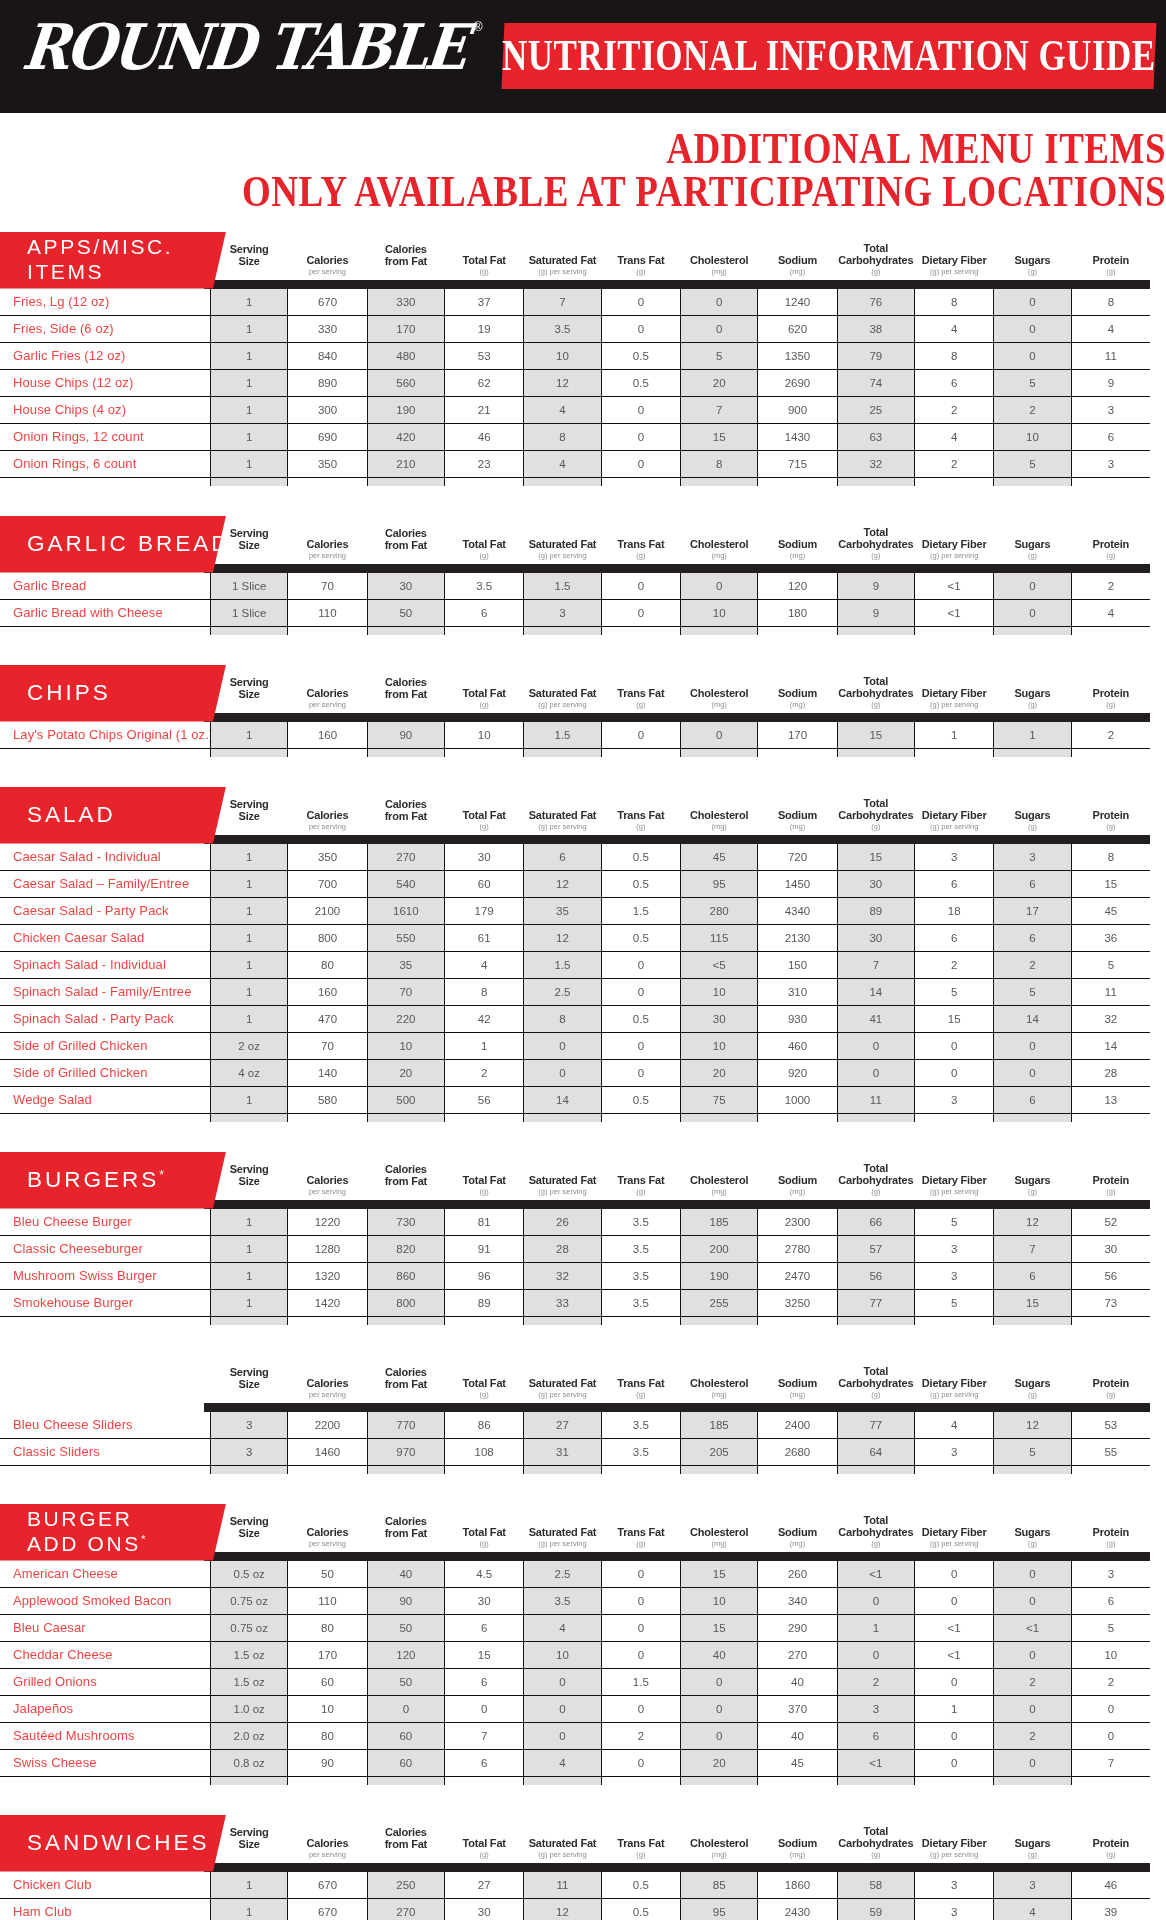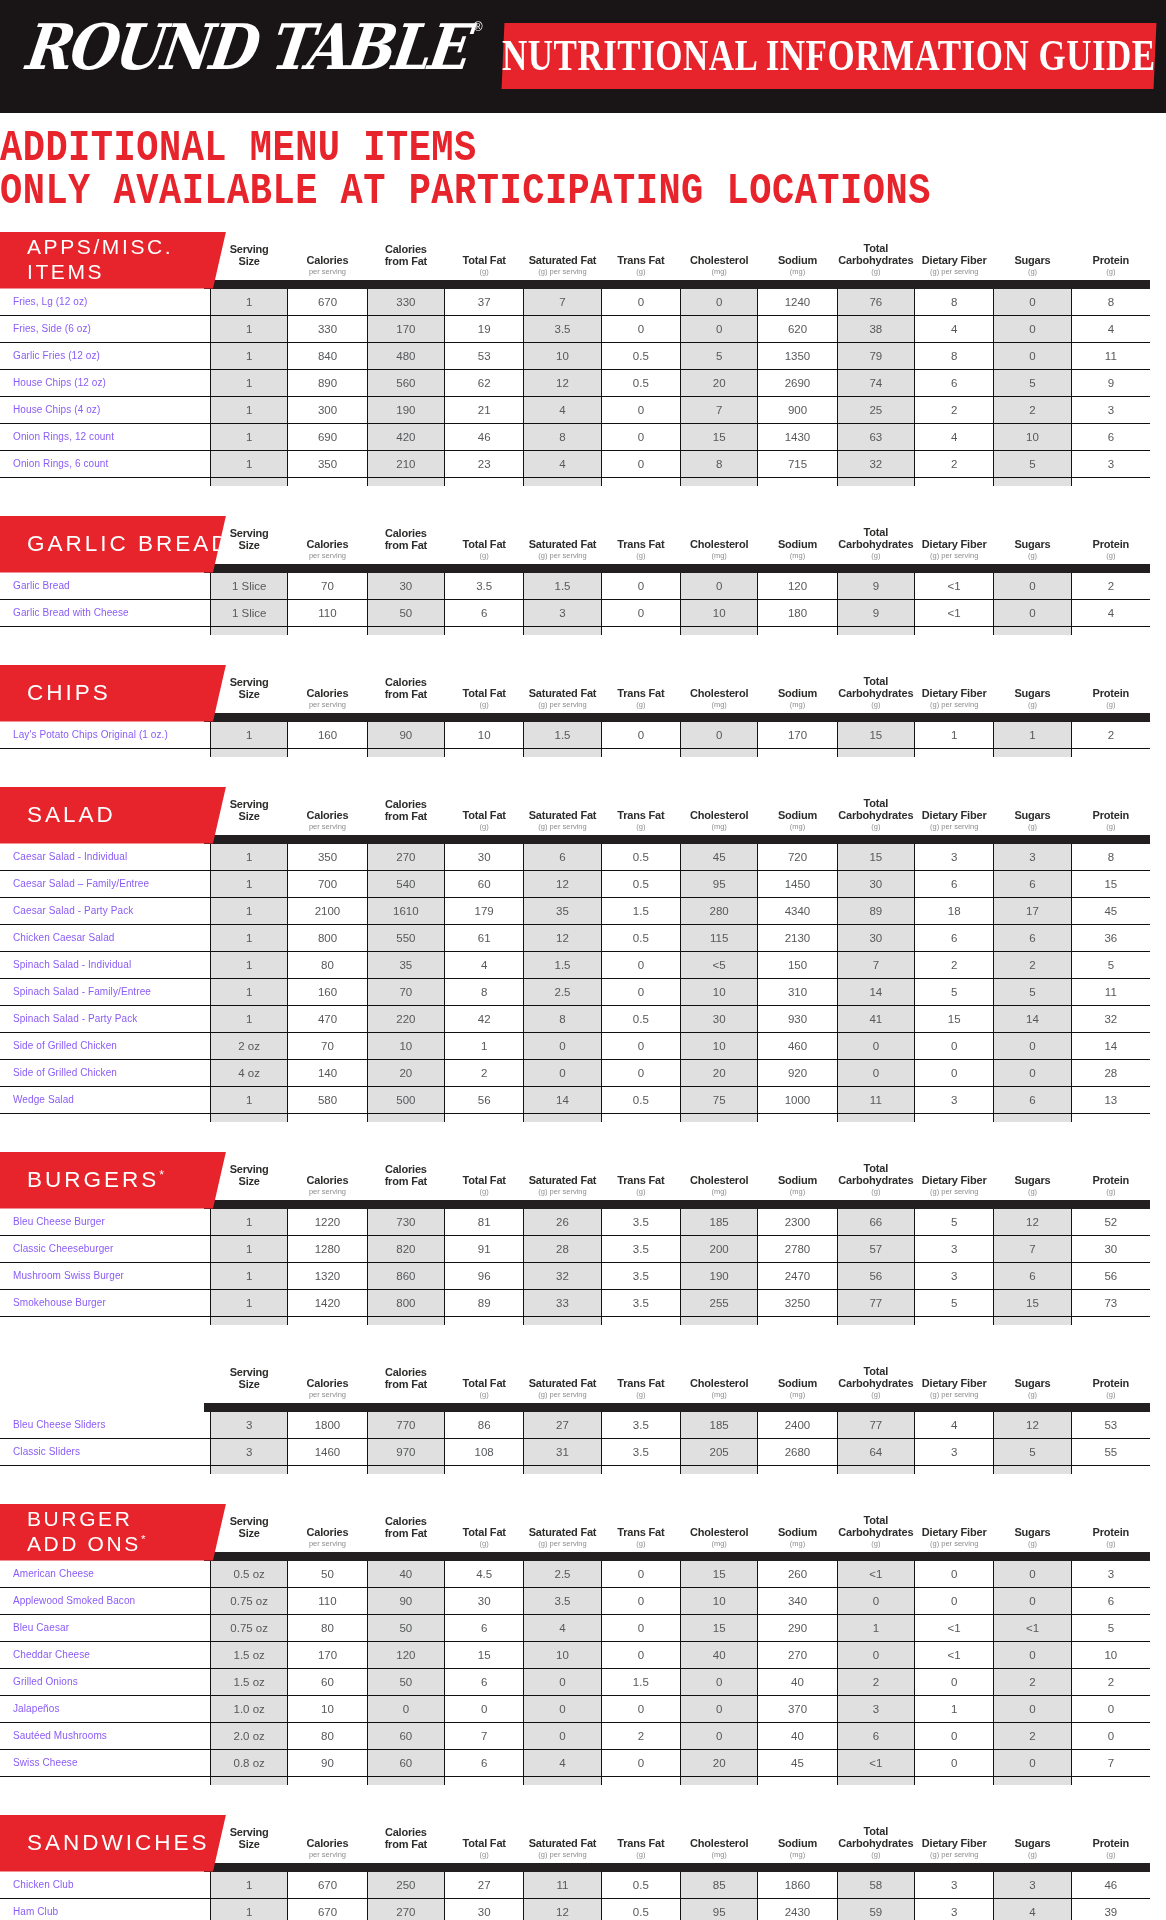--- a/index.html
+++ b/index.html
@@ -12,22 +12,22 @@
     font-weight:700; font-size:56px; letter-spacing:-3px; transform:skewX(-9deg) scaleY(1.12);
     white-space:nowrap; }
   .logo-reg { font-size:12px; vertical-align:top; position:relative; top:6px; left:4px; }
   .banner { position:absolute; left:503px; width:652px; top:23px; height:66px; background:#e7232b;
     transform:skewX(-2.5deg); display:flex; align-items:center; justify-content:center; }
   .banner-text { display:inline-block; color:#ffffff; font-family:"Liberation Serif", serif;
     font-weight:700; font-size:35px; letter-spacing:0.5px; transform:skewX(2.5deg) scaleY(1.28);
     white-space:nowrap; }
 
   
-  .page-title { margin-top:14px; text-align:left; color:#e7232b;
-    font-family:Liberation Mono, monospace; font-weight:700; }
+  .page-title { margin-top:14px; text-align:right; color:#e7232b;
+    font-family:Liberation Serif, serif; font-weight:700; }
   .page-title .t-line { font-size:37px; line-height:1.17; letter-spacing:0.5px;
     transform:scaleY(1.2); }
 
   
   #sections { padding-right:16px; }
   .sec { width:1150px; margin-top:30px; }
   .sec:first-child { margin-top:18px; }
 
   .sec-head { position:relative; height:57px; }
   .band { position:absolute; left:0; top:0; height:57px; width:226px; background:#e7232b;
@@ -44,21 +44,21 @@
     display:grid; grid-template-columns:repeat(12,1fr); z-index:1; }
   .col { display:flex; flex-direction:column; justify-content:flex-end; align-items:center;
     text-align:center; padding-bottom:3px; overflow:visible; }
   .col-label { font-weight:700; font-size:11px; line-height:1.08; color:#2e2d2c;
     white-space:pre; letter-spacing:-0.2px; }
   .col-unit { font-size:7.5px; color:#8d8d8d; line-height:1.15; margin-top:1px; min-height:8px;
     white-space:nowrap; }
 
   .rows .row { display:grid; grid-template-columns:210px repeat(12,1fr); height:26px;
     border-bottom:1px solid #101010; }
-  .item-name { display:flex; align-items:center; font-size:10px; color:#8b5cf6;
+  .item-name { display:flex; align-items:center; font-size:13px; color:#ef4444;
     padding-left:13px; letter-spacing:0.1px; white-space:nowrap; }
   .cell { height:100%; display:flex; align-items:center; justify-content:center;
     font-size:11.5px; color:#57585a; box-sizing:border-box; }
   .cell.shade { background:#e0e0e0; border-left:1px solid #141414; border-right:1px solid #141414; }
   .row.tail { height:8px; border-bottom:none; }
   .row.tail .cell { font-size:0; }
 </style>
 </head>
 <body>
 
@@ -892,21 +892,21 @@
           <div class="col">
             <div class="col-label">Protein</div>
             <div class="col-unit">(g)</div>
           </div>
         </div>
     </div>
     <div class="rows">
         <div class="row">
           <div class="item-name">Bleu Cheese Sliders</div>
           <div class="cell shade">3</div>
-          <div class="cell">1800</div>
+          <div class="cell">2200</div>
           <div class="cell shade">770</div>
           <div class="cell">86</div>
           <div class="cell shade">27</div>
           <div class="cell">3.5</div>
           <div class="cell shade">185</div>
           <div class="cell">2400</div>
           <div class="cell shade">77</div>
           <div class="cell">4</div>
           <div class="cell shade">12</div>
           <div class="cell">53</div>

